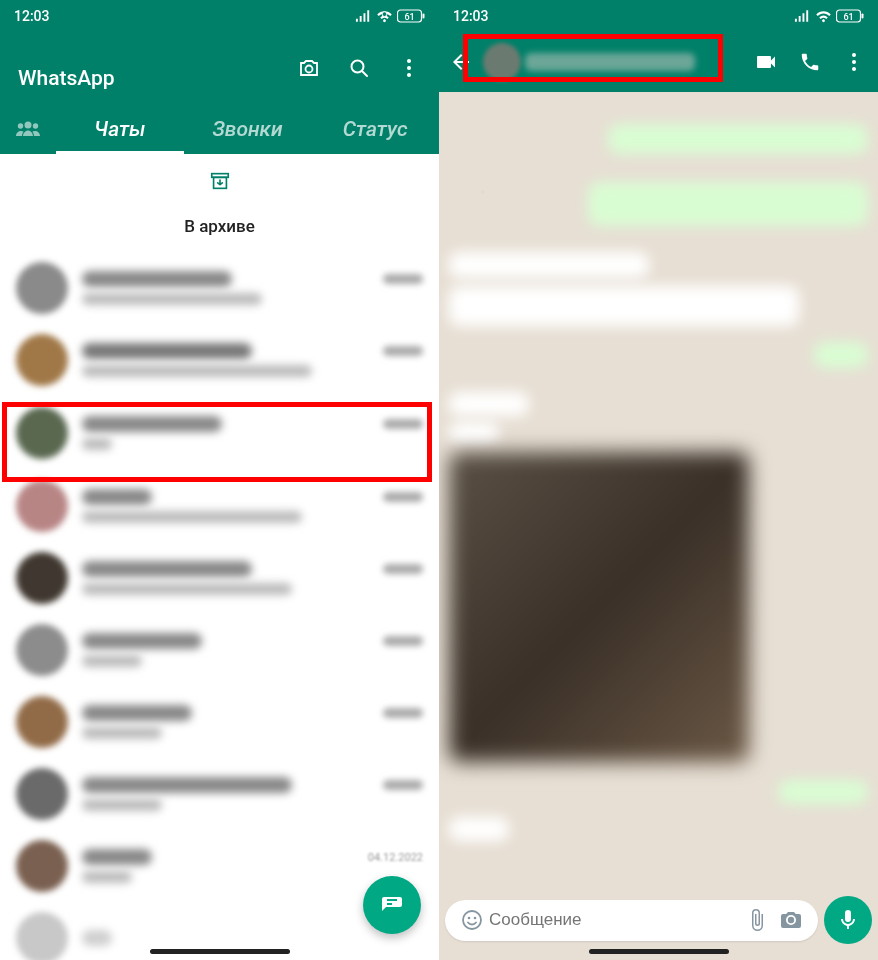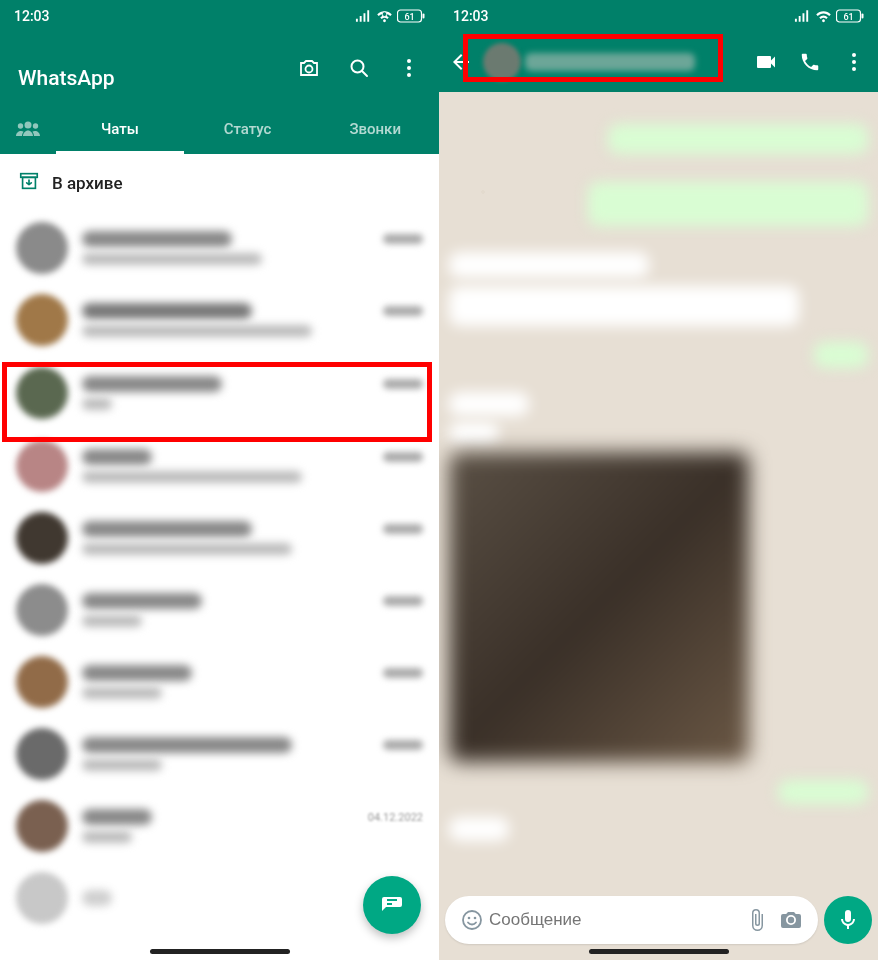--- a/index.html
+++ b/index.html
@@ -58,45 +58,47 @@
   .tab-community {
     width: 56px;
     display: flex;
     align-items: center;
     justify-content: center;
     opacity: 0.7;
   }
   .tab {
     flex: 1;
     text-align: center;
-    font-size: 15px;
+    font-size: 21px;
     font-weight: 500;
     color: rgba(255,255,255,0.7);
     text-transform: none;
     position: relative;
     height: 50px;
     display: flex;
     align-items: center;
     justify-content: center;
+    font-style: italic;
   }
   .tab.active { color: #fff; }
   .tab.active::after {
     content: "";
     position: absolute;
     left: 0; right: 0; bottom: 0;
     height: 3px;
     background: #fff;
   }
   
   .archive-row {
     display: flex;
     align-items: center;
     padding: 16px 18px;
-    gap: 12px;
+    gap: 20px;
     color: #222;
+    flex-direction: column;
   }
   .archive-icon { color: #008069; }
   .archive-label { font-size: 17px; font-weight: 500; }
   
   .chat-list { flex: 1; overflow: hidden; position: relative; }
   .chat-item {
     display: flex;
     align-items: center;
     padding: 10px 16px;
     gap: 14px;
@@ -190,21 +192,21 @@
     position: absolute;
     left: 6px; right: 6px; bottom: 16px;
     display: flex;
     align-items: center;
     gap: 6px;
   }
   .input-box {
     flex: 1;
     background: #fff;
     border-radius: 25px;
-    height: 48px;
+    height: 41px;
     display: flex;
     align-items: center;
     padding: 4px 10px;
     box-shadow: 0 1px 2px rgba(0,0,0,0.1);
   }
   .input-box input {
     flex: 1;
     border: none;
     outline: none;
     font-size: 17px;
@@ -275,22 +277,22 @@
   <div class="tabs">
     <span class="tab-community">
       <svg width="26" height="20" viewBox="0 0 26 20">
           <circle cx="13" cy="6" r="3.5" fill="#cfe6e0"></circle>
           <circle cx="5.5" cy="7" r="2.7" fill="#cfe6e0"></circle>
           <circle cx="20.5" cy="7" r="2.7" fill="#cfe6e0"></circle>
           <path fill="#cfe6e0" d="M1 17c0-3 2.5-5 5-5 1 0 1.9.3 2.6.8C7.6 14 7 15.7 7 17H1zm18 0c0-1.3-.6-3-1.6-4.2.7-.5 1.6-.8 2.6-.8 2.5 0 5 2 5 5h-6zm-11 0c0-3 2.5-5.5 5-5.5s5 2.5 5 5.5H8z"></path>
         </svg>
     </span>
     <span class="tab active">Чаты</span>
+    <span class="tab">Звонки</span>
     <span class="tab">Статус</span>
-    <span class="tab">Звонки</span>
   </div>
 
   <div class="archive-row">
     <span class="archive-icon">
       <svg width="22" height="22" viewBox="0 0 24 24">
           <rect x="3" y="4" width="18" height="4" fill="none" stroke="#008069" stroke-width="1.8"></rect>
           <rect x="5" y="8" width="14" height="12" fill="none" stroke="#008069" stroke-width="1.8"></rect>
           <path d="M12 11v5m-2.5-2L12 16l2.5-2" fill="none" stroke="#008069" stroke-width="1.8" stroke-linecap="round" stroke-linejoin="round"></path>
         </svg>
     </span>

